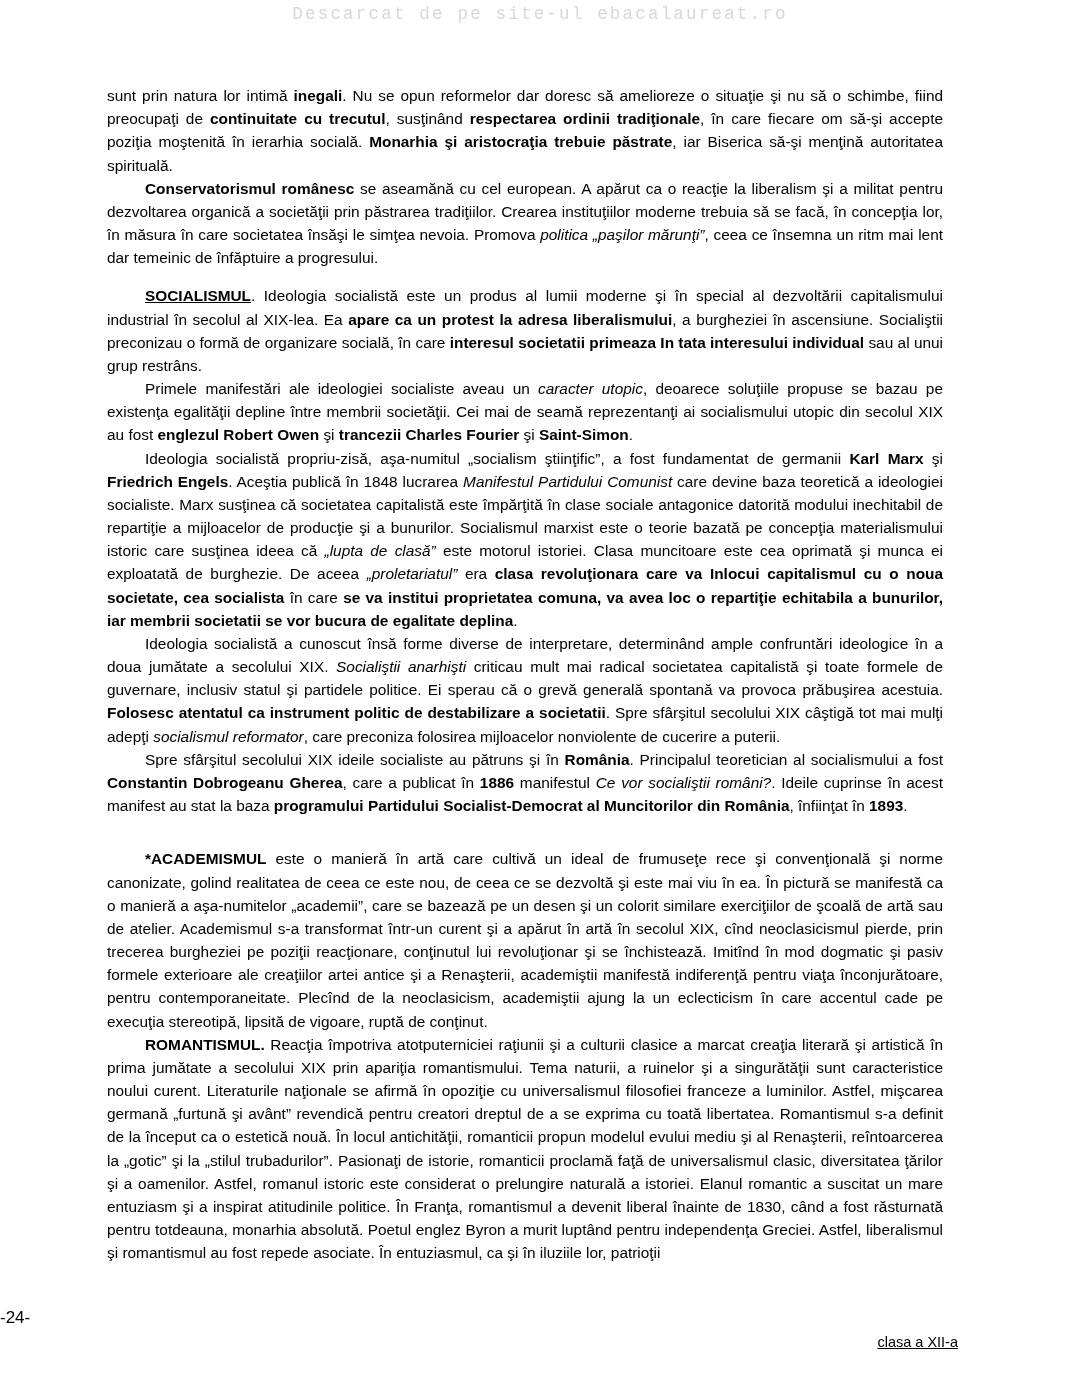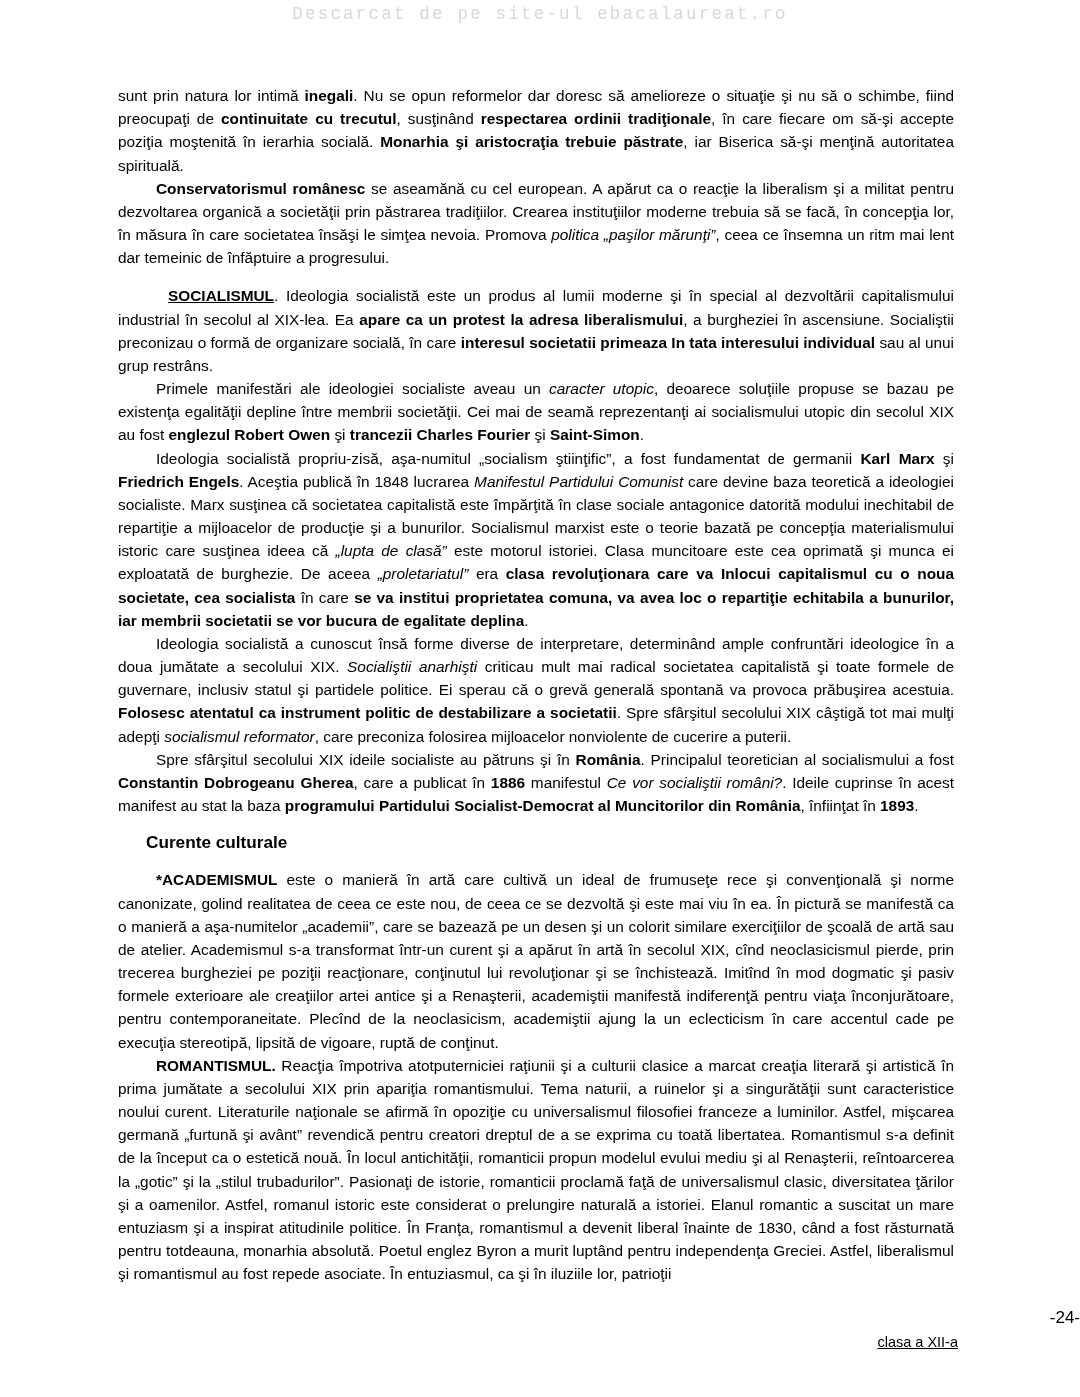--- a/index.html
+++ b/index.html
@@ -28,55 +28,55 @@
     width: 1080px;
     text-align: center;
     font-family: "Liberation Mono", monospace;
     font-size: 17.5px;
     letter-spacing: 2.2px;
     color: #d8d8d8;
     white-space: nowrap;
   }
   .content {
     position: absolute;
-    left: 118px;
+    left: 107px;
     top: 84px;
     width: 836px;
   }
   p {
     margin: 0;
     font-size: 15.4px;
     line-height: 1.505;
     text-align: justify;
     text-justify: inter-word;
   }
   p.ind { text-indent: 38px; }
   .gap { height: 15px; }
   b { font-weight: bold; }
   i { font-style: italic; }
-  u { text-decoration: underline; margin-left: 12px; }
+  u { text-decoration: underline; }
   .heading {
     font-size: 17.2px;
     font-weight: bold;
     margin: 0;
     padding-left: 28px;
   }
   .subheading {
     font-size: 15.4px;
     font-weight: bold;
     letter-spacing: 3.6px;
     margin: 0;
     padding-left: 38px;
   }
   .pagenum {
     position: absolute;
     left: 0;
     top: 1308px;
     width: 1080px;
-    text-align: right;
+    text-align: left;
     font-size: 17px;
   }
   .footer-right {
     position: absolute;
     right: 122px;
     top: 1334px;
     font-size: 14.5px;
     text-decoration: underline;
   }
 </style>
@@ -100,21 +100,20 @@
     <p class="ind"><span>Primele manifestări ale ideologiei socialiste aveau un </span><i>caracter utopic</i><span>, deoarece soluţiile propuse se bazau pe existenţa egalităţii depline între membrii societăţii. Cei mai de seamă reprezentanţi ai socialismului utopic din secolul XIX au fost </span><b>englezul Robert Owen</b><span> şi </span><b>trancezii Charles Fourier</b><span> şi </span><b>Saint-Simon</b><span>.</span></p>
 
     <p class="ind"><span>Ideologia socialistă propriu-zisă, aşa-numitul „socialism ştiinţific”, a fost fundamentat de germanii </span><b>Karl Marx</b><span> şi </span><b>Friedrich Engels</b><span>. Aceştia publică în 1848 lucrarea </span><i>Manifestul Partidului Comunist</i><span> care devine baza teoretică a ideologiei socialiste. Marx susţinea că societatea capitalistă este împărţită în clase sociale antagonice datorită modului inechitabil de repartiţie a mijloacelor de producţie şi a bunurilor. Socialismul marxist este o teorie bazată pe concepţia materialismului istoric care susţinea ideea că </span><i>„lupta de clasă”</i><span> este motorul istoriei. Clasa muncitoare este cea oprimată şi munca ei exploatată de burghezie. De aceea </span><i>„proletariatul”</i><span> era </span><b>clasa revoluţionara  care va Inlocui capitalismul cu o noua  societate, cea socialista</b><span> în care </span><b>se va institui proprietatea comuna, va avea loc o repartiţie echitabila  a bunurilor, iar membrii societatii  se vor bucura de egalitate deplina</b><span>.</span></p>
 
     <p class="ind"><span>Ideologia socialistă a cunoscut însă forme diverse de interpretare, determinând ample confruntări ideologice în a doua jumătate a secolului XIX. </span><i>Socialiştii anarhişti</i><span> criticau mult mai radical societatea capitalistă şi toate formele de guvernare, inclusiv statul şi partidele politice. Ei sperau că o grevă generală spontană va provoca prăbuşirea acestuia. </span><b>Folosesc atentatul ca instrument politic de destabilizare a societatii</b><span>. Spre sfârşitul secolului XIX câştigă tot mai mulţi adepţi </span><i>socialismul reformator</i><span>, care preconiza folosirea mijloacelor nonviolente de cucerire a puterii.</span></p>
 
     <p class="ind"><span>Spre sfârşitul secolului XIX ideile socialiste au pătruns  şi în </span><b>România</b><span>. Principalul teoretician al socialismului a fost </span><b>Constantin Dobrogeanu Gherea</b><span>, care a publicat în </span><b>1886</b><span> manifestul </span><i>Ce vor socialiştii români?</i><span>. Ideile cuprinse în acest manifest au stat la baza </span><b>programului Partidului Socialist-Democrat al Muncitorilor din România</b><span>, înfiinţat în </span><b>1893</b><span>.</span></p>
 
     <div class="gap"></div>
 
-    <h2 class="heading">Curente culturale</h2>
 
     <div class="gap"></div>
 
 
     <p class="ind"><b>*ACADEMISMUL</b><span> este o manieră în artă care cultivă un ideal de frumuseţe rece şi convenţională şi norme canonizate, golind realitatea de ceea ce este nou, de ceea ce se dezvoltă şi este mai viu în ea. În pictură se manifestă ca o manieră a aşa-numitelor „academii”, care se bazează pe un desen şi un colorit similare exerciţiilor de şcoală de artă sau de atelier. Academismul s-a transformat într-un curent şi a apărut în artă în secolul XIX, cînd neoclasicismul pierde, prin trecerea burgheziei pe poziţii reacţionare, conţinutul lui revoluţionar şi se închistează. Imitînd în mod dogmatic şi pasiv formele exterioare ale creaţiilor artei antice şi a Renaşterii, academiştii manifestă indiferenţă pentru viaţa înconjurătoare, pentru contemporaneitate. Plecînd de la neoclasicism, academiştii ajung la un eclecticism în care accentul cade pe execuţia stereotipă, lipsită de vigoare, ruptă de conţinut.</span></p>
 
     <p class="ind"><b>ROMANTISMUL.</b><span> Reacţia împotriva atotputerniciei raţiunii şi a culturii clasice a marcat creaţia literară şi artistică în prima jumătate a secolului XIX prin apariţia romantismului. Tema naturii, a ruinelor şi a singurătăţii sunt caracteristice noului curent. Literaturile naţionale se afirmă în opoziţie cu universalismul filosofiei franceze a luminilor. Astfel, mişcarea germană „furtună şi avânt” revendică pentru creatori dreptul de a se exprima cu toată libertatea. Romantismul s-a definit de la început ca o estetică nouă. În locul antichităţii, romanticii propun modelul evului mediu şi al Renaşterii, reîntoarcerea la „gotic” şi la „stilul trubadurilor”. Pasionaţi de istorie, romanticii proclamă faţă de universalismul clasic, diversitatea ţărilor şi a oamenilor. Astfel, romanul istoric este considerat o prelungire naturală a istoriei. Elanul romantic a suscitat un mare entuziasm şi a inspirat atitudinile politice. În Franţa, romantismul a devenit liberal înainte de 1830, când a fost răsturnată  pentru totdeauna, monarhia absolută. Poetul englez Byron a murit luptând pentru independenţa Greciei. Astfel, liberalismul şi romantismul au fost repede asociate. În entuziasmul, ca şi în iluziile lor, patrioţii</span></p>
 
   </div>
 

